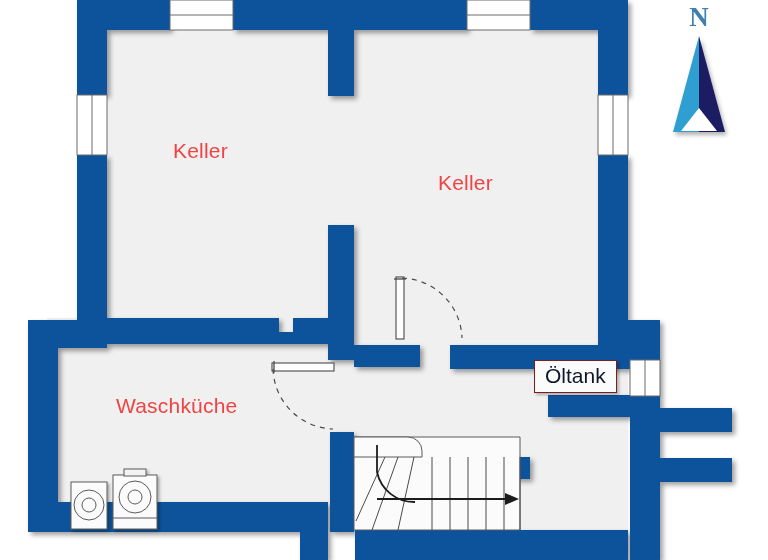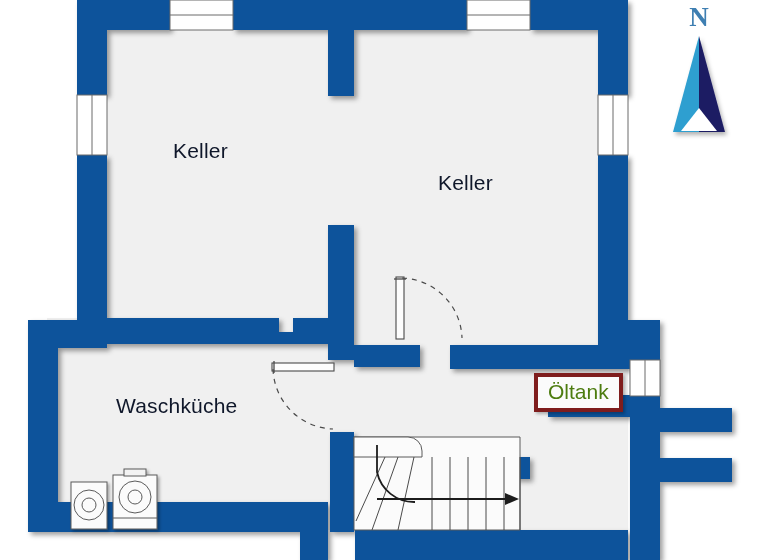--- a/index.html
+++ b/index.html
@@ -24,36 +24,35 @@
     left: 0;
     top: 0;
     width: 768px;
     height: 560px;
     display: block;
   }
   .room-label {
     position: absolute;
     font-family: "Liberation Sans", sans-serif;
     font-size: 21px;
-    color: #0f172a;
+    color: #ef4444;
     white-space: nowrap;
     letter-spacing: 0.2px;
   }
   .boxed-label {
     position: absolute;
     background: #fbfbfb;
-    border: 4px solid #7f1d1d;
+    border: 1px solid #7f1d1d;
     box-shadow: 2px 2px 3px rgba(0,0,0,0.28);
     font-family: "Liberation Sans", sans-serif;
     font-size: 21px;
-    color: #4d7c0f;
+    color: #0f172a;
     padding: 3px 10px 5px 10px;
     white-space: nowrap;
     line-height: 1.1;
-    margin-top: 13px;
   }
   .compass {
     position: absolute;
     width: 70px;
     height: 140px;
   }
   .compass-letter {
     position: absolute;
     left: 0;
     top: 0;

